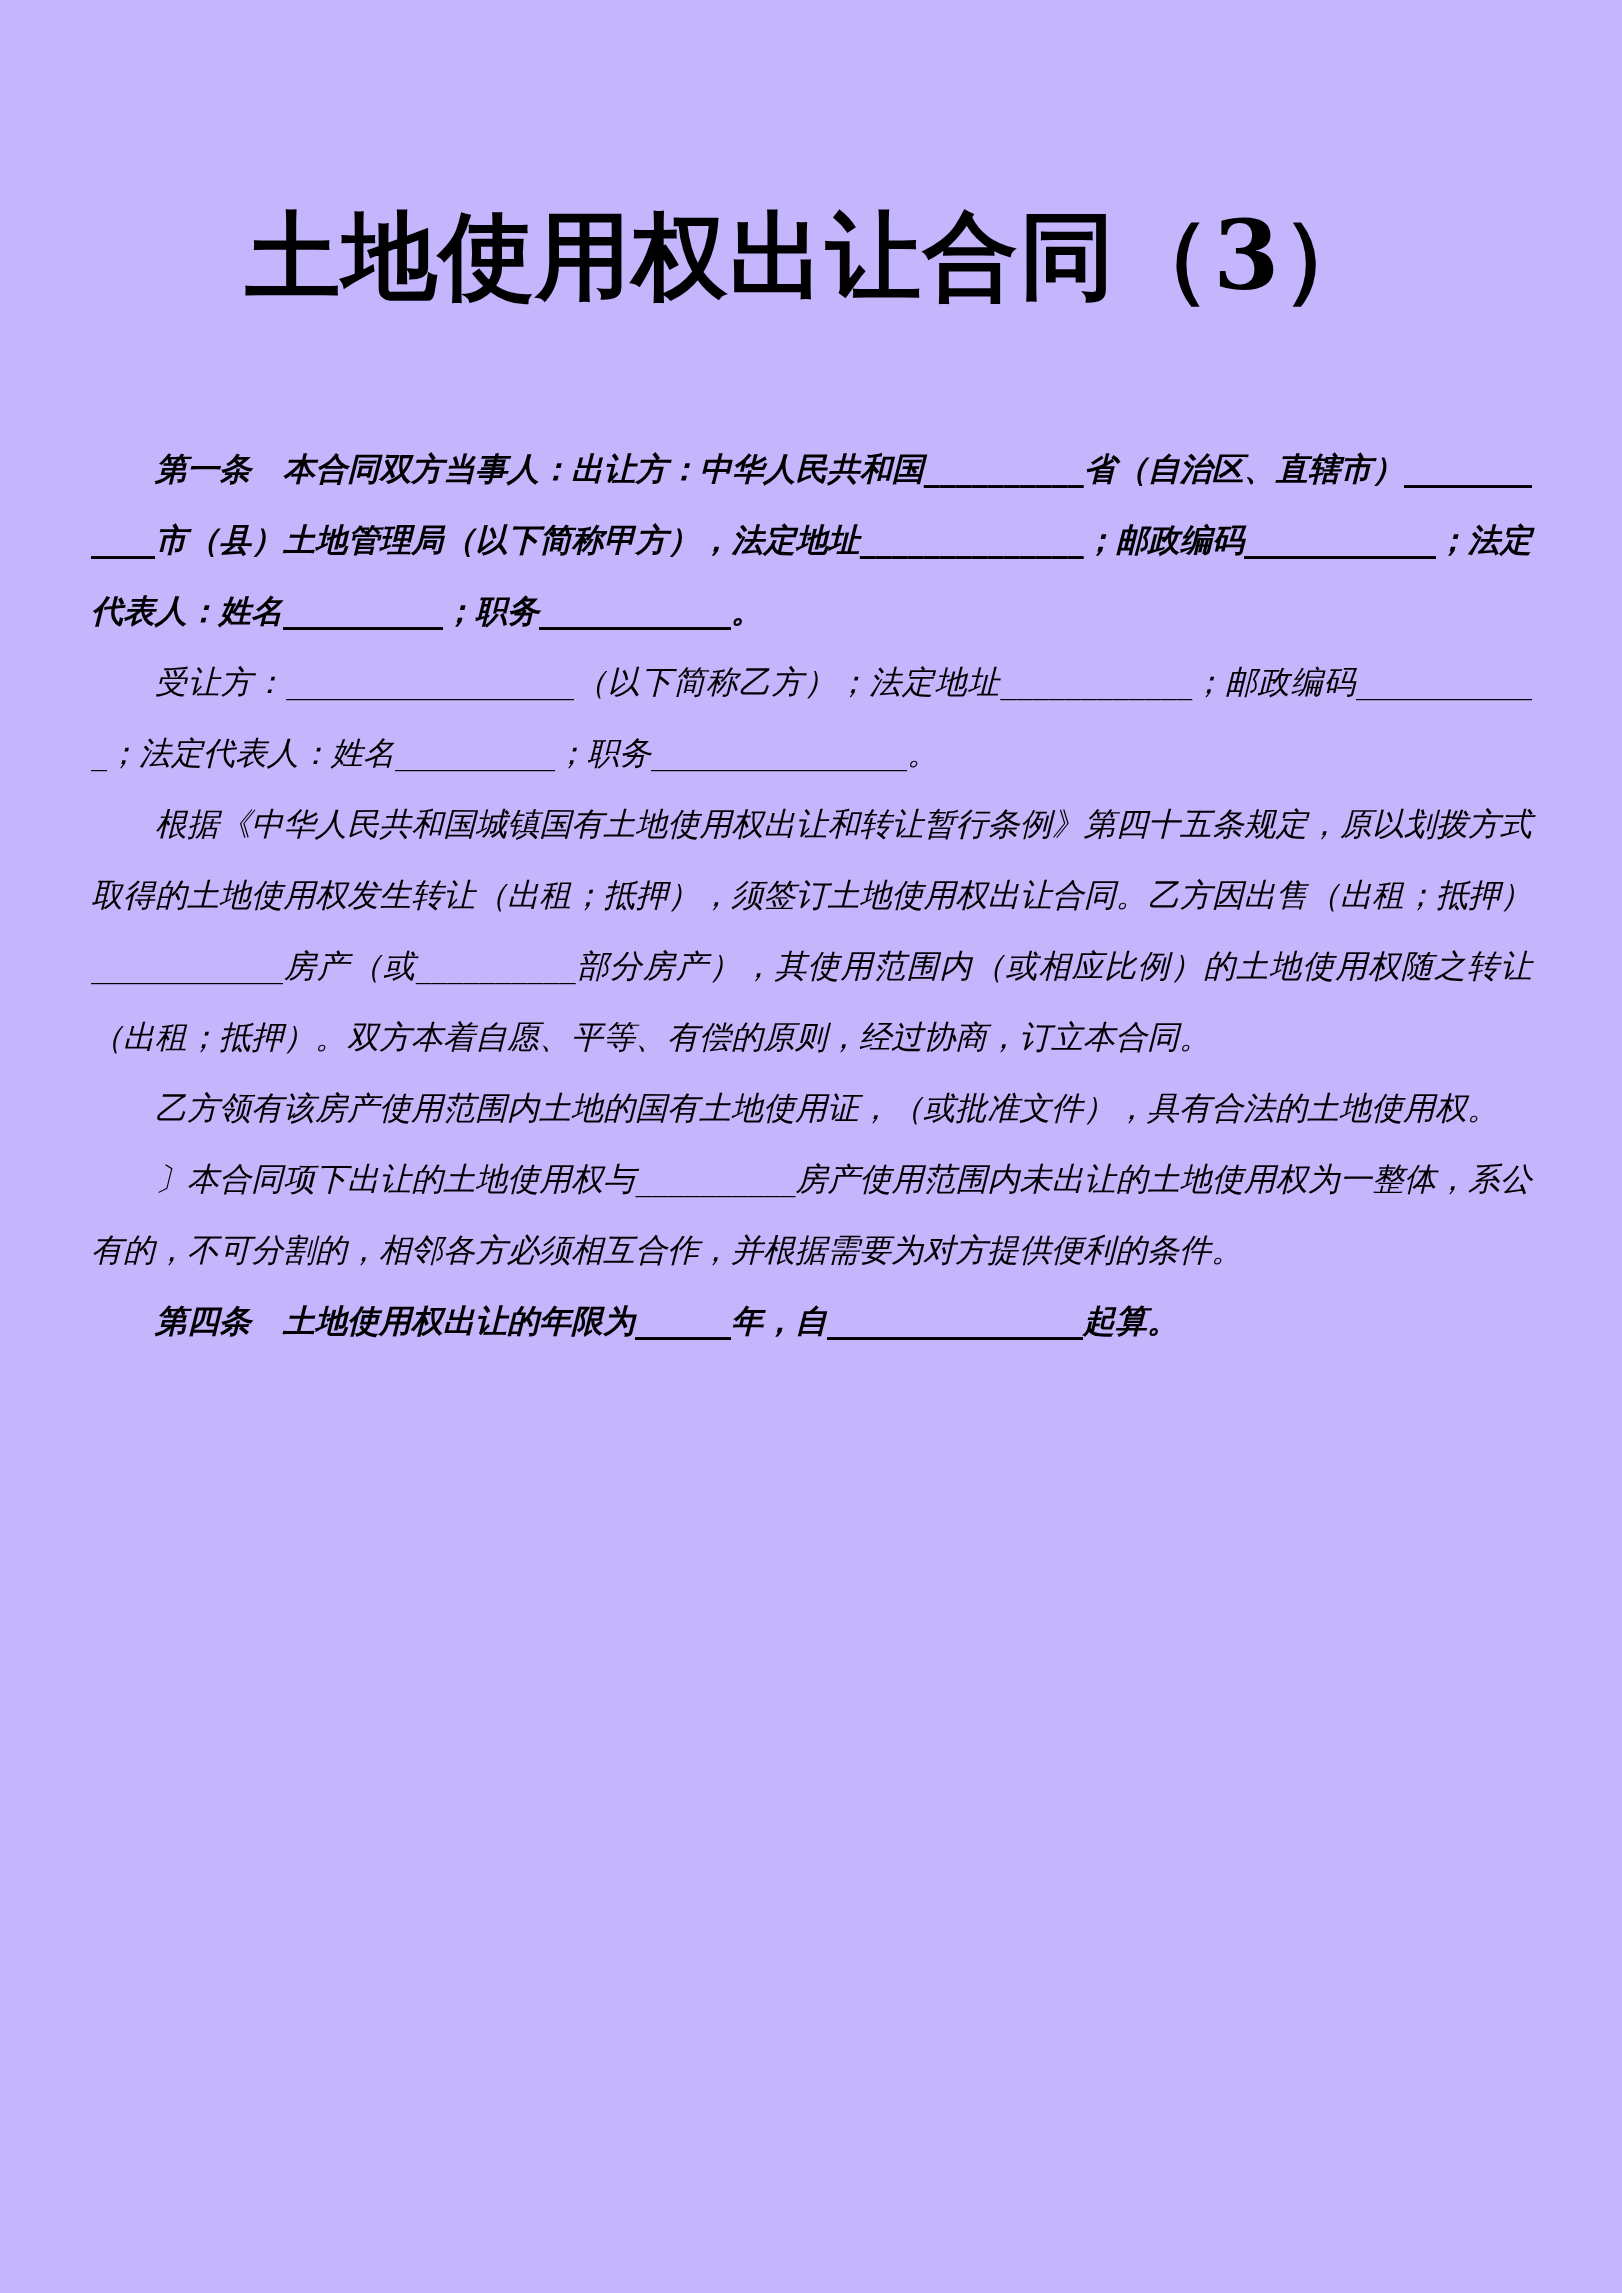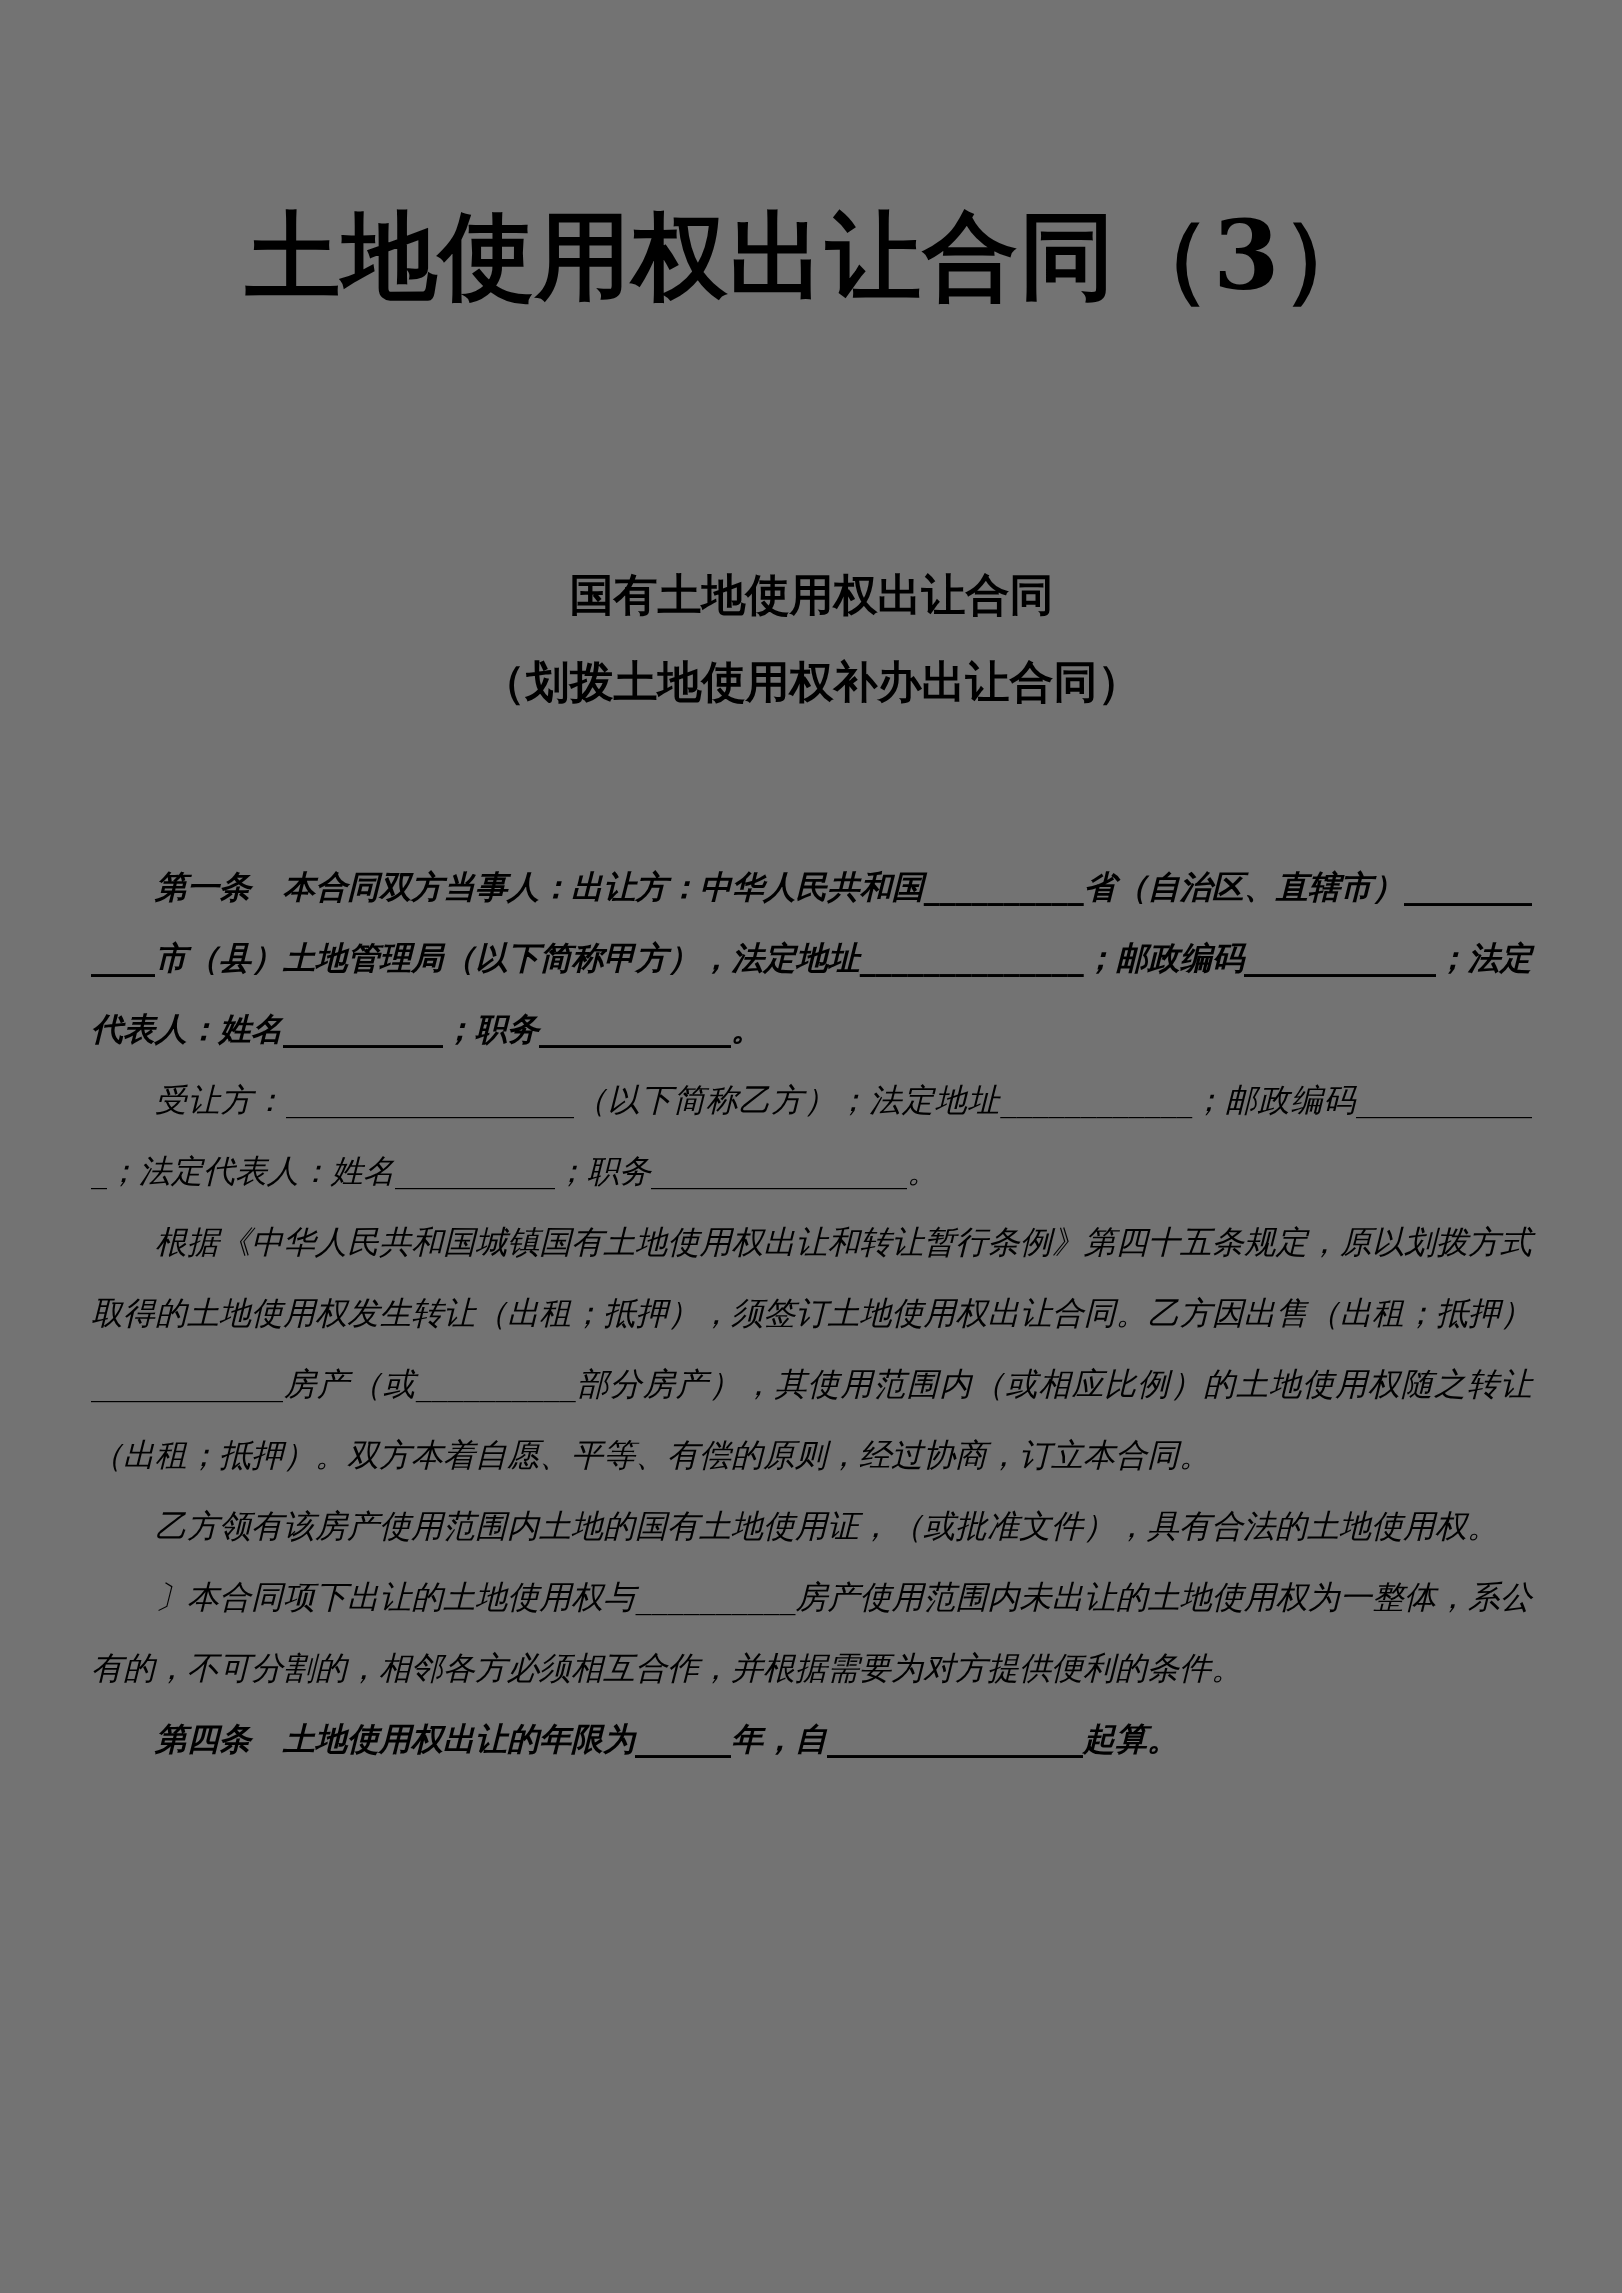--- a/index.html
+++ b/index.html
@@ -1,21 +1,21 @@
 <!DOCTYPE html>
 <html style="font-size:14.5px"><head>
 <meta charset="utf-8">
 <style>
   * { margin: 0; padding: 0; box-sizing: border-box; }
   html, body { background: #ffffff; }
   .page {
     position: relative;
     width: 1623px;
     height: 2294px;
-    background: #737373;
+    background: #c4b5fd;
     color: #000000;
     font-family: "DejaVu Serif", "Liberation Serif", serif;
     overflow: hidden;
   }
   .title {
     padding-top: 205px;
     text-align: center;
     font-size: 95px;
     line-height: 102px;
     font-weight: bold;
@@ -40,24 +40,20 @@
   .para { text-indent: 2em; }
   .para.bold { font-weight: bold; }
 </style>
 </head>
 <body>
 
 <div class="page">
 
   <h1 class="title">土地使用权出让合同（3）</h1>
 
-  <div class="subtitles">
-    <div class="subtitle-line">国有土地使用权出让合同</div>
-    <div class="subtitle-line">（划拨土地使用权补办出让合同）</div>
-  </div>
 
   <div class="body">
     <p class="para bold">第一条　本合同双方当事人：出让方：中华人民共和国__________省（自治区、直辖市）____________市（县）土地管理局（以下简称甲方），法定地址______________；邮政编码____________；法定代表人：姓名__________；职务____________。</p>
     <p class="para">受让方：__________________（以下简称乙方）；法定地址____________；邮政编码____________；法定代表人：姓名__________；职务________________。</p>
     <p class="para">根据《中华人民共和国城镇国有土地使用权出让和转让暂行条例》第四十五条规定，原以划拨方式取得的土地使用权发生转让（出租；抵押），须签订土地使用权出让合同。乙方因出售（出租；抵押）____________房产（或__________部分房产），其使用范围内（或相应比例）的土地使用权随之转让（出租；抵押）。双方本着自愿、平等、有偿的原则，经过协商，订立本合同。</p>
     <p class="para">乙方领有该房产使用范围内土地的国有土地使用证，（或批准文件），具有合法的土地使用权。</p>
     <p class="para">〕本合同项下出让的土地使用权与__________房产使用范围内未出让的土地使用权为一整体，系公有的，不可分割的，相邻各方必须相互合作，并根据需要为对方提供便利的条件。</p>
     <p class="para bold">第四条　土地使用权出让的年限为______年，自________________起算。</p>
   </div>
 

